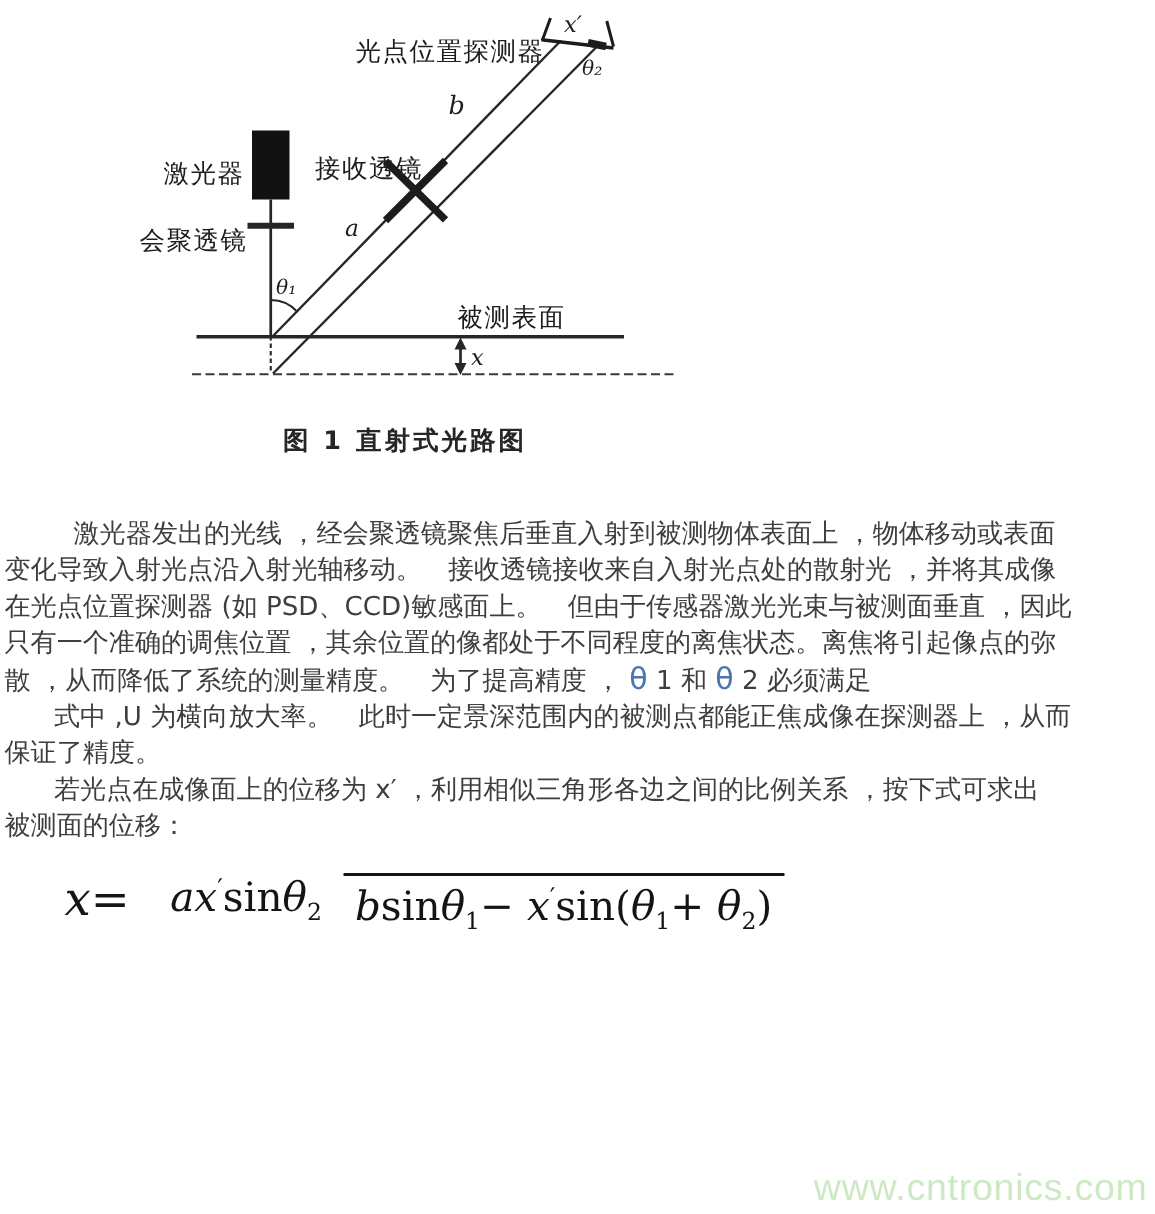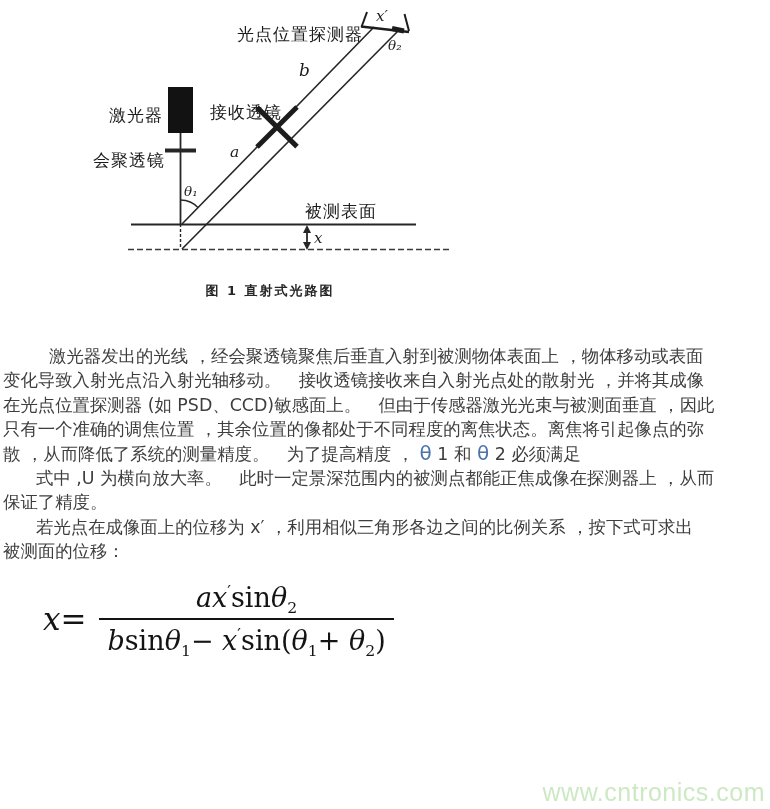--- a/index.html
+++ b/index.html
@@ -7,40 +7,40 @@
     width:770px;height:809px;position:relative;background:#ffffff;overflow:hidden;
     font-family:"DejaVu Sans","Liberation Sans",sans-serif;
   }
   
   #diagram{position:absolute;top:0;left:0;}
   #diagram text{fill:#1d1d1d;}
   .cn-label{font-family:"DejaVu Sans","Liberation Sans",sans-serif;font-size:17px;letter-spacing:1px;}
   .math-label{font-family:"DejaVu Serif","Liberation Serif",serif;font-style:italic;}
   #fig-caption{
     position:absolute;top:282px;left:130px;width:280px;text-align:center;
-    font-size:13px;font-weight:bold;color:#262626;letter-spacing:2px;
+    font-size:17px;font-weight:bold;color:#262626;letter-spacing:2px;
   }
   
   #textblock{
     position:absolute;top:344px;left:3px;width:762px;
     font-size:17.4px;line-height:24.4px;color:#3e3e3e;
   }
   #textblock p{margin:0;white-space:pre-line;}
   .p-first{text-indent:46px;}
   .p-indent{text-indent:33px;}
   .tg-line{padding-left:42px;}
   .mono{font-family:"Liberation Mono","DejaVu Sans Mono",monospace;font-size:16.5px;}
   .theta{color:#4b74ad;font-size:20px;line-height:1;font-family:"DejaVu Sans",sans-serif;}
   
   .formula-row{
     display:flex;align-items:center;margin:18px 0 20px 40px;color:#141414;
     font-family:"DejaVu Serif","Liberation Serif",serif;white-space:normal !important;
   }
   .f-lhs{font-style:italic;font-size:31px;margin-right:13px;}
-  .frac{display:inline-flex;flex-direction:column;align-items:center;font-size:27px;line-height:1.15;}
+  .frac{display:inline-flex;align-items:center;font-size:27px;line-height:1.15;}
   .frac .num{padding:0 14px 5px 14px;}
   .frac .den{border-top:2.5px solid #141414;padding:5px 8px 0 8px;}
   .frac i,.f-lhs i{font-style:italic;font-family:inherit;}
   .frac .fn{font-style:normal;}
   .frac sup{font-size:60%;vertical-align:super;line-height:0;}
   .frac sub{font-size:58%;vertical-align:sub;line-height:0;}
   
   #watermark{
     position:absolute;right:5px;bottom:2px;font-size:25px;letter-spacing:0.5px;
     color:#cde9c4;font-family:"Liberation Sans","DejaVu Sans",sans-serif;margin-left:39px;

